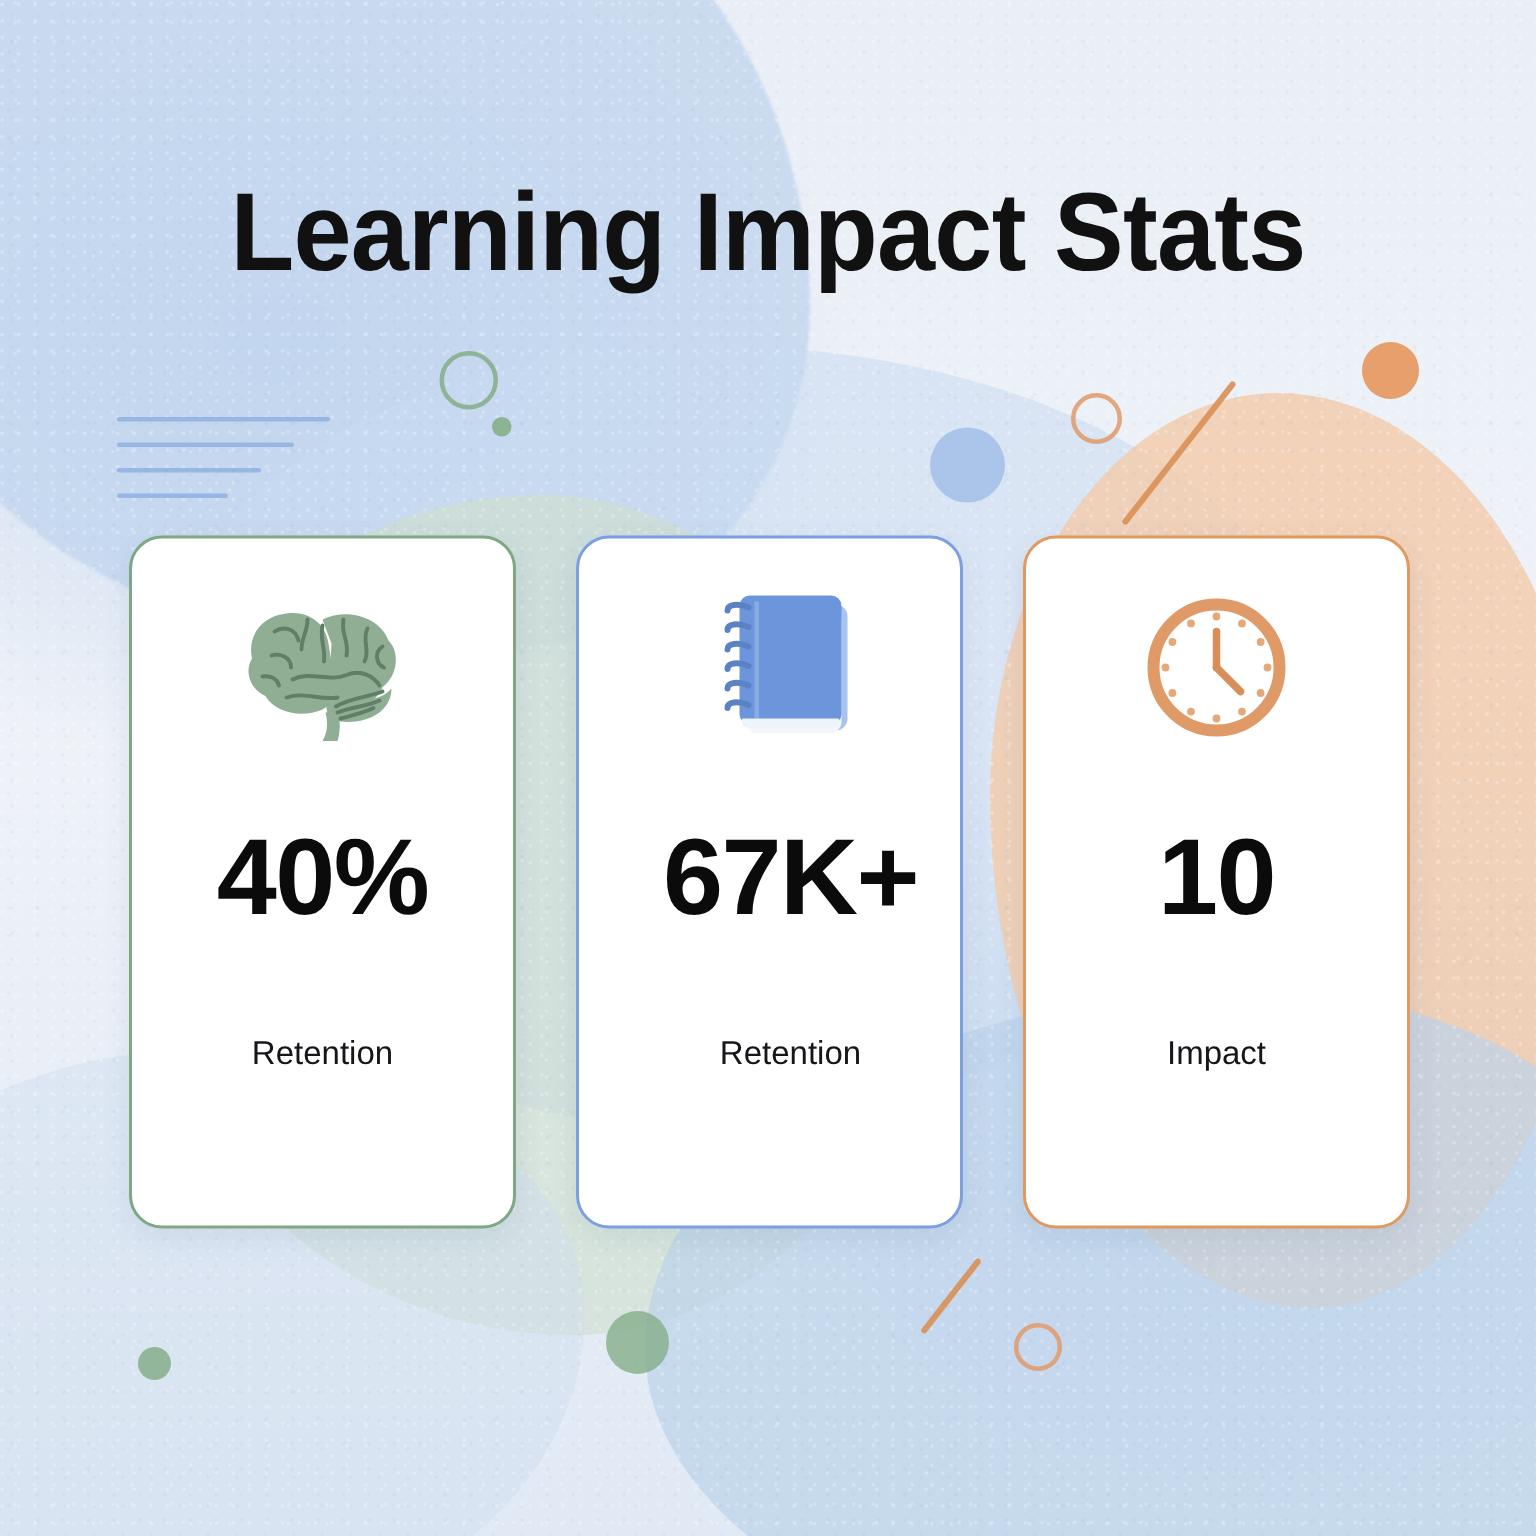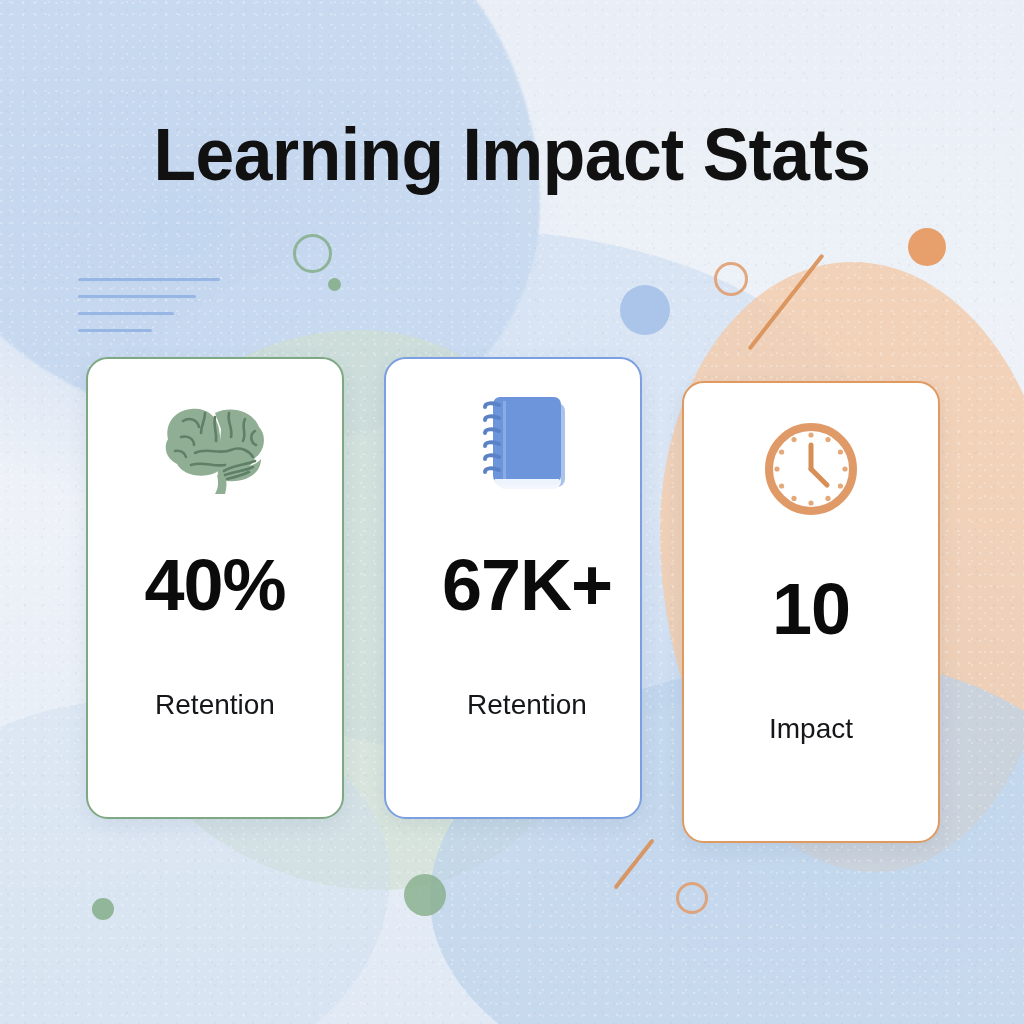--- a/index.html
+++ b/index.html
@@ -153,21 +153,21 @@
     font-weight: 700;
     font-size: 72px;
     color: #0b0b0b;
     line-height: 1;
     letter-spacing: -1px;
     margin-top: 18px;
   }
   .card .stat-label {
     font-family: "Liberation Sans", sans-serif;
     font-weight: 400;
-    font-size: 28px;
+    font-size: 22px;
     color: #14161a;
     margin-top: 68px;
   }
   svg { display: block; }
 </style>
 </head>
 <body>
 
 <div id="poster">
 
@@ -257,21 +257,21 @@
               <path d="M6 66 C6 62 13 61 20 64"></path>
               <path d="M6 79 C6 75 13 74 20 77"></path>
             </g>
           </svg>
         </span>
       </div>
       <div class="stat-value">67K+</div>
       <div class="stat-label">Retention</div>
     </div>
 
-    <div class="card" style="border-color:#e0995f;margin-top:24px;">
+    <div class="card" style="border-color:#e0995f;">
       <div class="icon-wrap">
         <span>
           <svg width="100" height="100" viewBox="0 0 100 100" aria-hidden="true">
             <circle cx="50" cy="50" r="42" fill="none" stroke="#e09a68" stroke-width="8"></circle>
             <g fill="#e5a878">
               <circle cx="50" cy="16" r="2.6"></circle>
               <circle cx="67" cy="20.6" r="2.6"></circle>
               <circle cx="79.4" cy="33" r="2.6"></circle>
               <circle cx="84" cy="50" r="2.6"></circle>
               <circle cx="79.4" cy="67" r="2.6"></circle>

